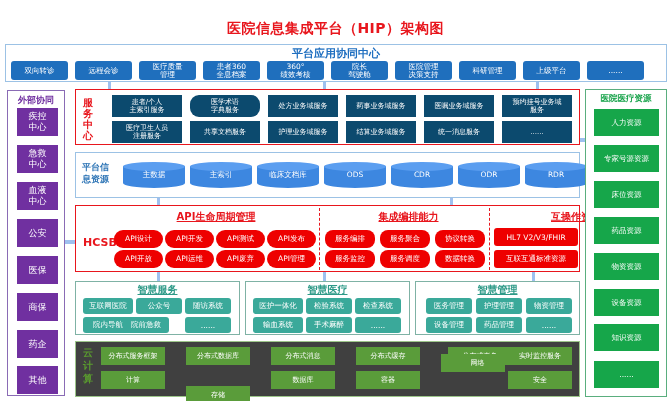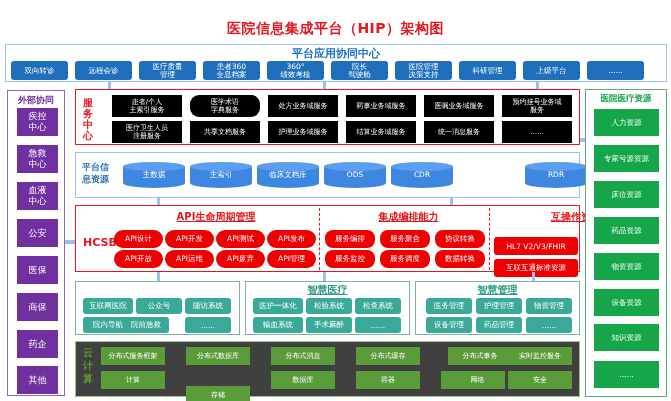--- a/index.html
+++ b/index.html
@@ -42,21 +42,21 @@
   
   .svc {
     left: 75px; top: 89px; width: 505px; height: 56px;
     border: 1px solid #e8161d; background: #fff;
   }
   .svc-label {
     left: 6px; top: 7px; width: 12px; color: #e8161d; font-weight: bold;
     font-size: 10px; line-height: 11px; text-align: center;
   }
   .svc-btn {
-    width: 70px; height: 22px; background: #000000; color: #fff;
+    width: 70px; height: 22px; background: #0c4a6e; color: #fff;
     font-size: 7px; display: flex; align-items: center; justify-content: center;
     text-align: center; line-height: 8px; white-space: pre-line;
   }
   
   .pinfo {
     left: 75px; top: 152px; width: 505px; height: 46px;
     border: 1px solid #9cc2e5; background: #fff;
   }
   .pinfo-label {
     left: 6px; top: 8px; width: 30px; color: #2e75b6; font-weight: bold;
@@ -90,21 +90,21 @@
   .api-btn {
     width: 49px; height: 18px; background: #ee0000; color: #fff; border-radius: 9px;
     font-size: 7.5px; display: flex; align-items: center; justify-content: center;
   }
   .integ-btn {
     width: 50px; height: 18px; background: #ee0000; color: #fff; border-radius: 8px;
     font-size: 7.5px; display: flex; align-items: center; justify-content: center;
   }
   .interop-btn {
     width: 84px; height: 18px; background: #ee0000; color: #fff; border-radius: 3px;
-    font-size: 7.5px; display: flex; align-items: center; justify-content: center; margin-top: 9px;
+    font-size: 7.5px; display: flex; align-items: center; justify-content: center;
   }
   .dash { border-left: 1px dashed #e8161d; width: 0; height: 62px; top: 2px; }
   
   .smart {
     top: 281px; height: 54px; border: 1px solid #7fb2a5; background: #fff;
   }
   .smart-title {
     left: 0; top: 1px; width: 100%; text-align: center; color: #2e9a88;
     font-weight: bold; font-size: 10px; text-decoration: underline;
   }
@@ -231,20 +231,25 @@
   <div class="db" style="left:248px;">
       <div class="body"></div>
       <div class="top"></div>
       <div class="lbl">ODS</div>
     </div>
   <div class="db" style="left:315px;">
       <div class="body"></div>
       <div class="top"></div>
       <div class="lbl">CDR</div>
     </div>
+  <div class="db" style="left:382px;">
+      <div class="body"></div>
+      <div class="top"></div>
+      <div class="lbl">ODR</div>
+    </div>
   <div class="db" style="left:449px;">
       <div class="body"></div>
       <div class="top"></div>
       <div class="lbl">RDR</div>
     </div>
 </div>
 
 <div class="abs arrow-v" style="left:157px;top:198px;height:7px;"></div>
 <div class="abs arrow-v" style="left:450px;top:198px;height:7px;"></div>
 
@@ -275,20 +280,21 @@
   <div class="abs sec-title" style="left:415px;top:4px;width:90px;margin-left:40px;">互操作资源</div>
   <div class="abs interop-btn" style="left:418px;top:22px;">HL7 V2/V3/FHIR</div>
   <div class="abs interop-btn" style="left:418px;top:44px;">互联互通标准资源</div>
 </div>
 
 <div class="abs arrow-v" style="left:157px;top:272px;height:9px;"></div>
 <div class="abs arrow-v" style="left:323px;top:272px;height:9px;"></div>
 <div class="abs arrow-v" style="left:532px;top:272px;height:9px;"></div>
 
 <div class="abs smart" style="left:75px;width:165px;">
+  <div class="abs smart-title">智慧服务</div>
   <div class="abs teal-btn" style="left:7px;top:16px;width:50px;">互联网医院</div>
   <div class="abs teal-btn" style="left:60px;top:16px;">公众号</div>
   <div class="abs teal-btn" style="left:109px;top:16px;">随访系统</div>
   <div class="abs teal-btn" style="left:7px;top:35px;width:50px;">院内导航</div>
   <div class="abs teal-btn" style="left:47px;top:35px;">院前急救</div>
   <div class="abs teal-btn" style="left:109px;top:35px;">......</div>
 </div>
 
 <div class="abs smart" style="left:245px;width:165px;">
   <div class="abs smart-title">智慧医疗</div>
@@ -315,21 +321,21 @@
   <div class="abs green-btn" style="left:25px;top:5px;">分布式服务框架</div>
   <div class="abs green-btn" style="left:110px;top:5px;">分布式数据库</div>
   <div class="abs green-btn" style="left:195px;top:5px;">分布式消息</div>
   <div class="abs green-btn" style="left:280px;top:5px;">分布式缓存</div>
   <div class="abs green-btn" style="left:365px;top:5px;margin-left:7px;">分布式事务</div>
   <div class="abs green-btn" style="left:432px;top:5px;">实时监控服务</div>
   <div class="abs green-btn" style="left:25px;top:29px;">计算</div>
   <div class="abs green-btn" style="left:110px;top:44px;text-align:center;">存储</div>
   <div class="abs green-btn" style="left:195px;top:29px;">数据库</div>
   <div class="abs green-btn" style="left:280px;top:29px;">容器</div>
-  <div class="abs green-btn" style="left:365px;top:29px;padding-left:9px;">网络</div>
+  <div class="abs green-btn" style="left:365px;top:12px;padding-left:9px;">网络</div>
   <div class="abs green-btn" style="left:432px;top:29px;">安全</div>
 </div>
 
 <div class="abs res">
   <div class="abs res-title">医院医疗资源</div>
   <div class="abs res-item" style="top:19px;">人力资源</div>
   <div class="abs res-item" style="top:55px;">专家号源资源</div>
   <div class="abs res-item" style="top:91px;">床位资源</div>
   <div class="abs res-item" style="top:127px;">药品资源</div>
   <div class="abs res-item" style="top:163px;">物资资源</div>

